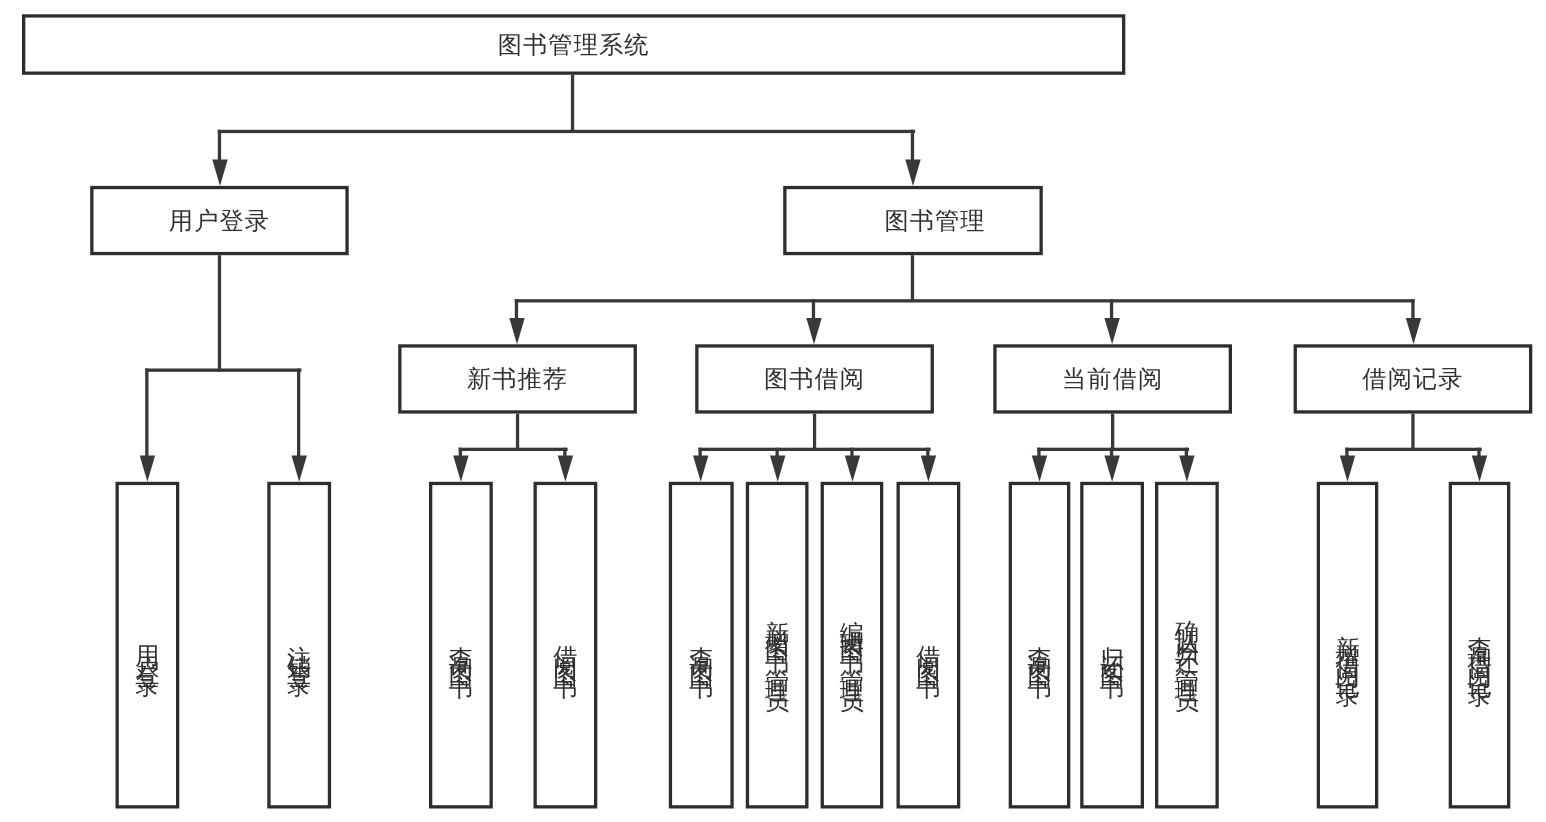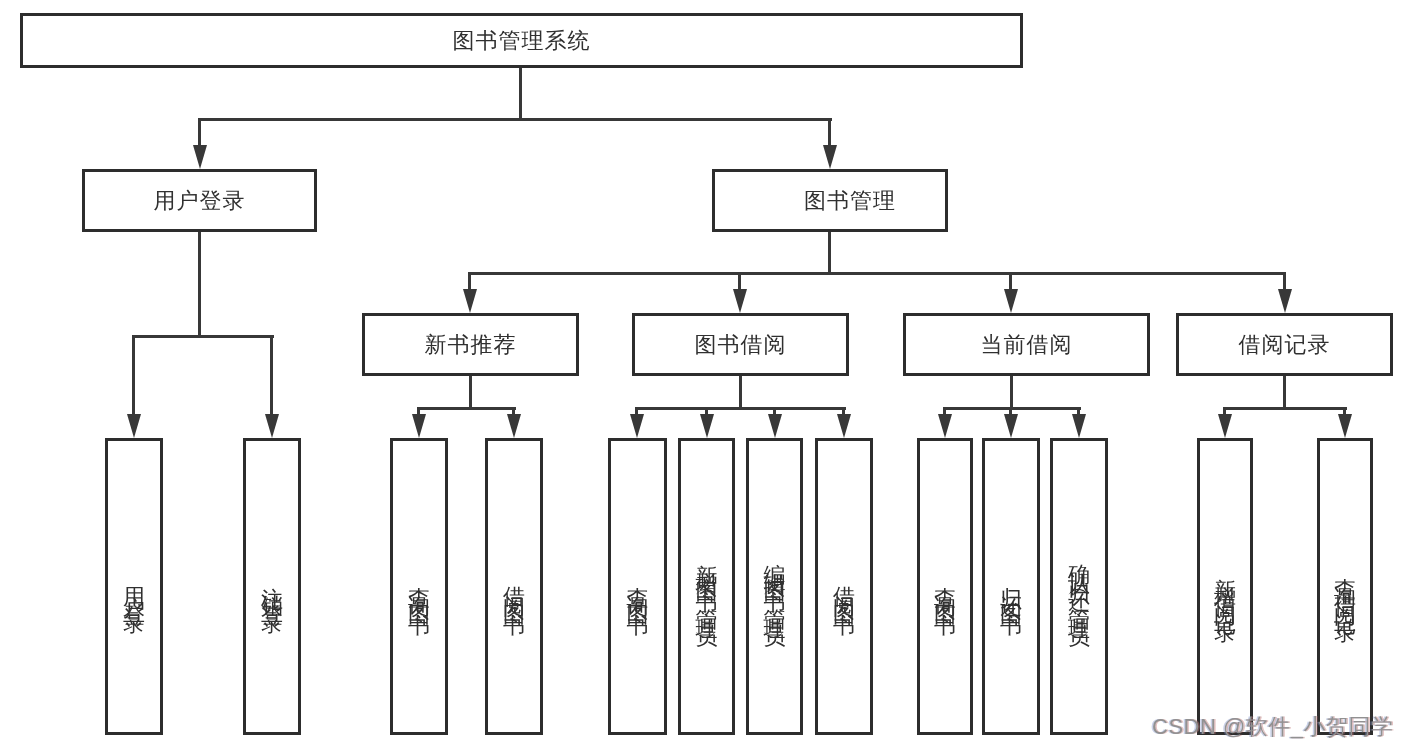--- a/index.html
+++ b/index.html
@@ -107,21 +107,21 @@
   <div class="arr" style="left:733px; top:289px;"></div>
   <div class="arr" style="left:1004px; top:289px;"></div>
   <div class="arr" style="left:1278px; top:289px;"></div>
 
   <div class="box" style="left:632px; top:313px; width:217px; height:63px;">
     <span>图书借阅</span>
   </div>
   <div class="box" style="left:362px; top:313px; width:217px; height:63px;">
     <span>新书推荐</span>
   </div>
-  <div class="box" style="left:903px; top:313px; width:247px; height:63px;">
+  <div class="box" style="left:903px; top:313px; width:217px; height:63px;">
     <span>当前借阅</span>
   </div>
   <div class="box" style="left:1176px; top:313px; width:217px; height:63px;">
     <span>借阅记录</span>
   </div>
 
   <div class="vl" style="left:469px; top:376px; height:34px;"></div>
   <div class="hl" style="left:417px; top:407px; width:99px;"></div>
   <div class="vl" style="left:417px; top:407px; height:10px;"></div>
   <div class="vl" style="left:512px; top:407px; height:10px;"></div>
@@ -192,15 +192,14 @@
     <span>确认归还（管理员）</span>
   </div>
 
   <div class="vbox" style="left:1197px; width:56px;">
     <span>新增借阅记录</span>
   </div>
   <div class="vbox" style="left:1317px; width:56px;">
     <span>查询借阅记录</span>
   </div>
 
-  <div class="watermark">CSDN @软件_小贺同学</div>
 
 </div>
 
 </body></html>

